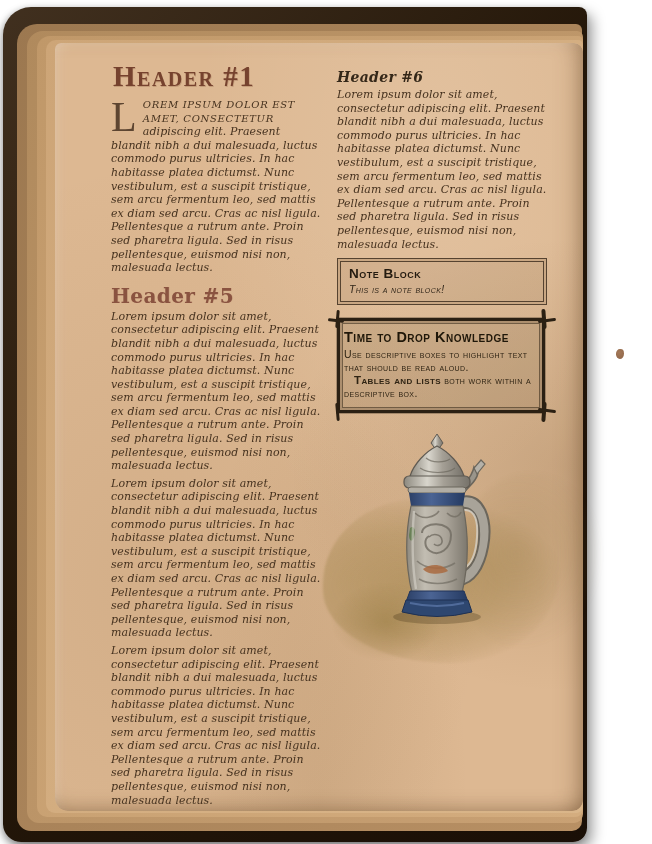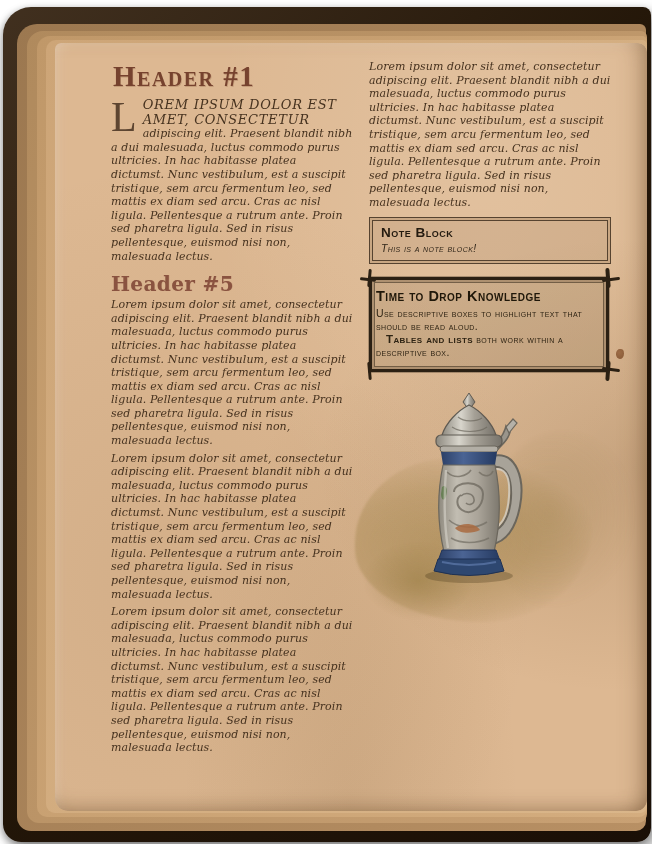--- a/index.html
+++ b/index.html
@@ -1,19 +1,19 @@
 <!DOCTYPE html>
 <html><head>
 <meta charset="utf-8">
 <style>
   * { box-sizing: border-box; margin: 0; padding: 0; }
   html,body { width:652px; height:844px; overflow:hidden; background:#ffffff;
               font-family:"DejaVu Serif", serif; }
 
-  .scene { position:relative; width:652px; height:844px;text-decoration:underline; }
+  .scene { position:relative; width:588px; height:844px;text-decoration:underline; }
 
   
   .book { position:absolute; left:3px; top:7px; right:1px; bottom:2px;
           background: linear-gradient(135deg,#41301f 0%, #241709 45%, #1a0f06 100%);
           border-radius:28px 8px 14px 18px;
           box-shadow: 5px 7px 14px rgba(0,0,0,.40), -2px 2px 6px rgba(0,0,0,.25); }
   .stack { position:absolute; }
   .s-a { left:14px; top:17px; right:5px; bottom:11px; background:linear-gradient(120deg,#9c7850,#b89064); border-radius:20px 6px 10px 14px; }
   .s-b { left:24px; top:24px; right:4px; bottom:19px; background:linear-gradient(120deg,#b08a5d,#c9a174); border-radius:16px 6px 9px 12px; }
   .s-c { left:34px; top:29px; right:4px; bottom:25px; background:linear-gradient(120deg,#c09869,#d4ad7f); border-radius:13px 5px 8px 10px; }
@@ -44,21 +44,21 @@
             color:#8a5340; letter-spacing:.4px; margin:10px 0 2px; text-shadow:.4px .4px 0 rgba(138,83,64,.25); }
   h2.outdent { margin-left:-15px; }
   h3.marker { font-family:"Liberation Sans", sans-serif; font-weight:700; font-variant:small-caps;
               font-size:13px; color:#241a10; letter-spacing:.8px; margin:12px 0 7px 1px; }
   h4.script { font-family:"DejaVu Serif", serif; font-style:italic; font-weight:700;
               font-size:14px; color:#342718; margin:9px 0 3px; letter-spacing:.3px; }
   p.body { font-family:"DejaVu Serif", serif; font-style:italic; font-size:11px;
            line-height:13.6px; color:#46321f; letter-spacing:.1px; margin:0 0 4px; }
   .dropcap { float:left; font-family:"Liberation Serif", serif; font-style:normal;
              font-size:42px; line-height:32px; padding:3px 6px 0 0; color:#5d4531; }
-  .lead-caps { text-transform:uppercase; font-size:13px; letter-spacing:.7px; }
+  .lead-caps { text-transform:uppercase; font-size:10px; letter-spacing:.7px; }
 
   
   .note { position:relative; margin:7px 0 13px; padding:7px 11px 9px;
           border:1px solid #564330; background:rgba(96,70,42,.10);
           box-shadow: inset 0 0 0 2px rgba(221,184,146,.85), inset 0 0 0 3px #564330; }
   .note-title { font-family:"Liberation Sans", sans-serif; font-weight:700; font-variant:small-caps;
                 font-size:13.5px; color:#241b10; letter-spacing:.5px; }
   .note-body { font-family:"Liberation Sans", sans-serif; font-style:italic; font-variant:small-caps;
                font-size:10.5px; color:#32271a; margin-top:2px; letter-spacing:.4px; }
 
@@ -124,20 +124,21 @@
 
           <p class="body">Lorem ipsum dolor sit amet, consectetur adipiscing elit. Praesent blandit nibh a dui malesuada, luctus commodo purus ultricies. In hac habitasse platea dictumst. Nunc vestibulum, est a suscipit tristique, sem arcu fermentum leo, sed mattis ex diam sed arcu. Cras ac nisl ligula. Pellentesque a rutrum ante. Proin sed pharetra ligula. Sed in risus pellentesque, euismod nisi non, malesuada lectus.</p>
 
           <p class="body">Lorem ipsum dolor sit amet, consectetur adipiscing elit. Praesent blandit nibh a dui malesuada, luctus commodo purus ultricies. In hac habitasse platea dictumst. Nunc vestibulum, est a suscipit tristique, sem arcu fermentum leo, sed mattis ex diam sed arcu. Cras ac nisl ligula. Pellentesque a rutrum ante. Proin sed pharetra ligula. Sed in risus pellentesque, euismod nisi non, malesuada lectus.</p>
 
 
         </div>
 
         <div class="col">
 
+          <h4 class="script">Header #6</h4>
           <p class="body">Lorem ipsum dolor sit amet, consectetur adipiscing elit. Praesent blandit nibh a dui malesuada, luctus commodo purus ultricies. In hac habitasse platea dictumst. Nunc vestibulum, est a suscipit tristique, sem arcu fermentum leo, sed mattis ex diam sed arcu. Cras ac nisl ligula. Pellentesque a rutrum ante. Proin sed pharetra ligula. Sed in risus pellentesque, euismod nisi non, malesuada lectus.</p>
 
           <div class="note">
             <div class="note-title">Note Block</div>
             <div class="note-body">This is a note block!</div>
           </div>
 
           <div class="descbox">
             <span class="tick t1"></span>
             <span class="tick t2"></span>

